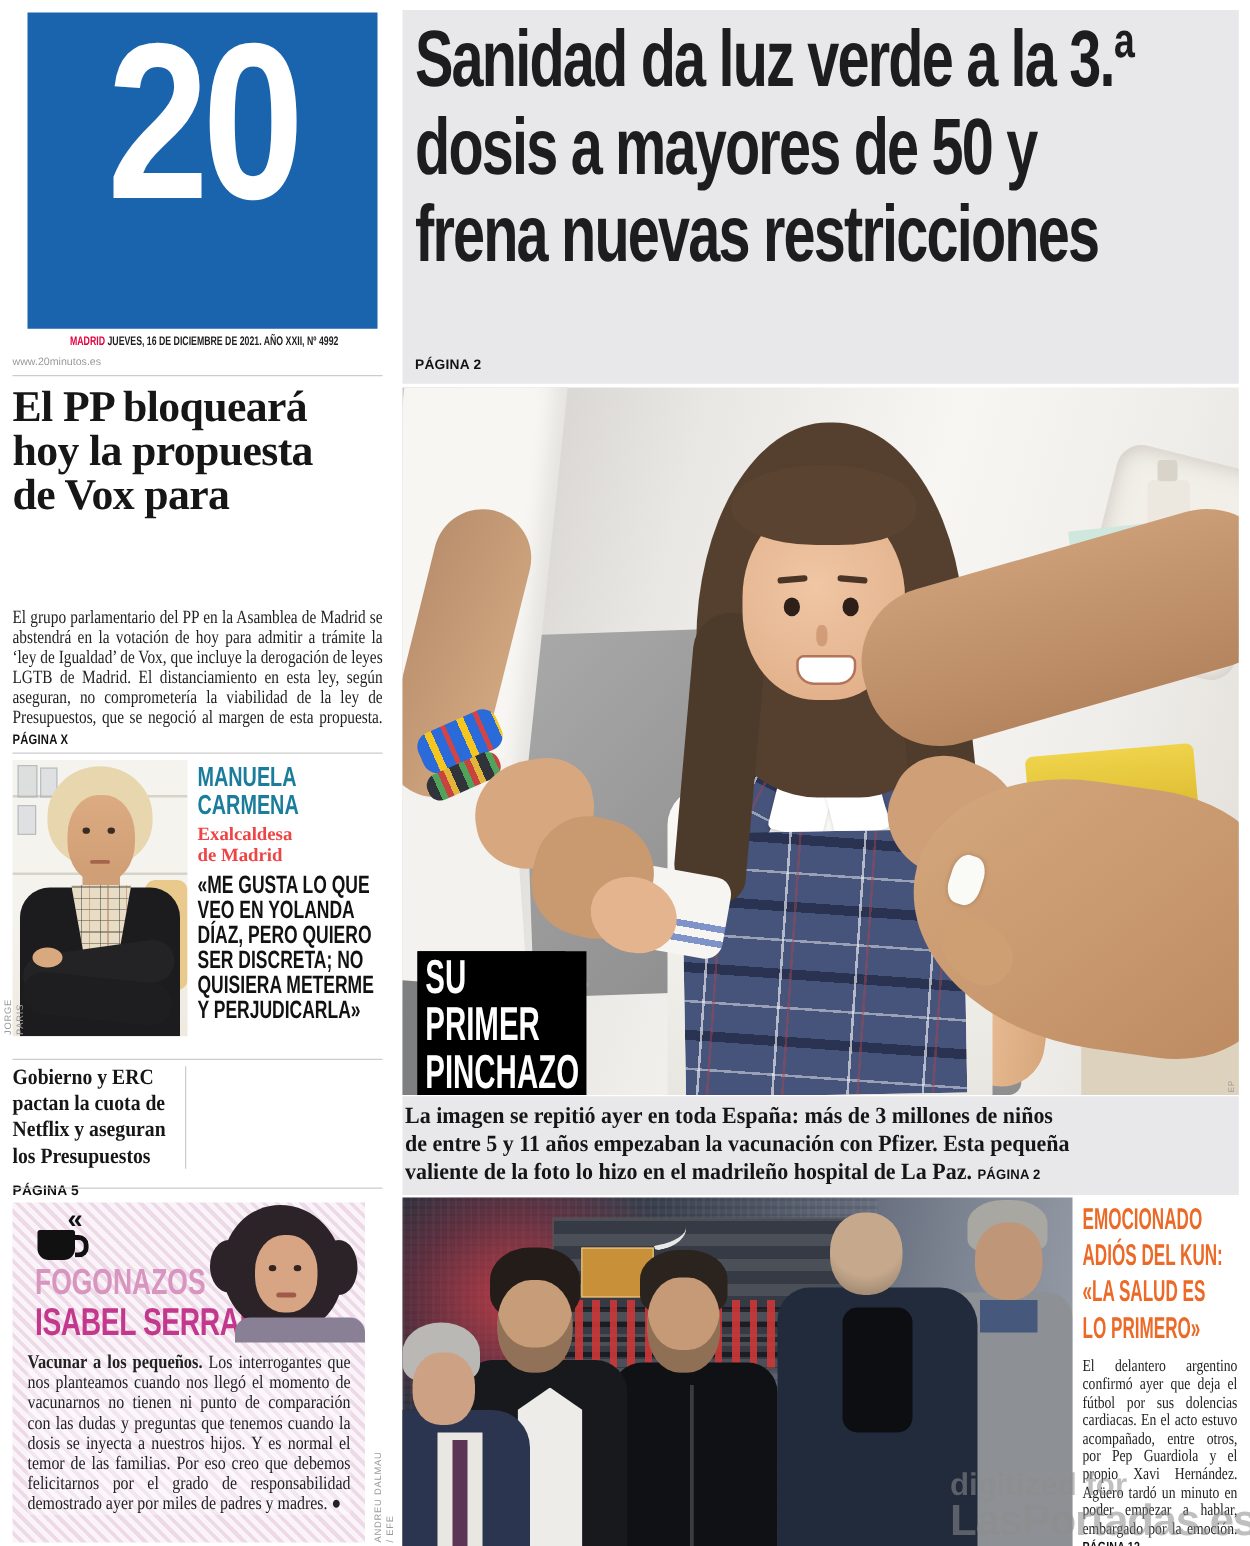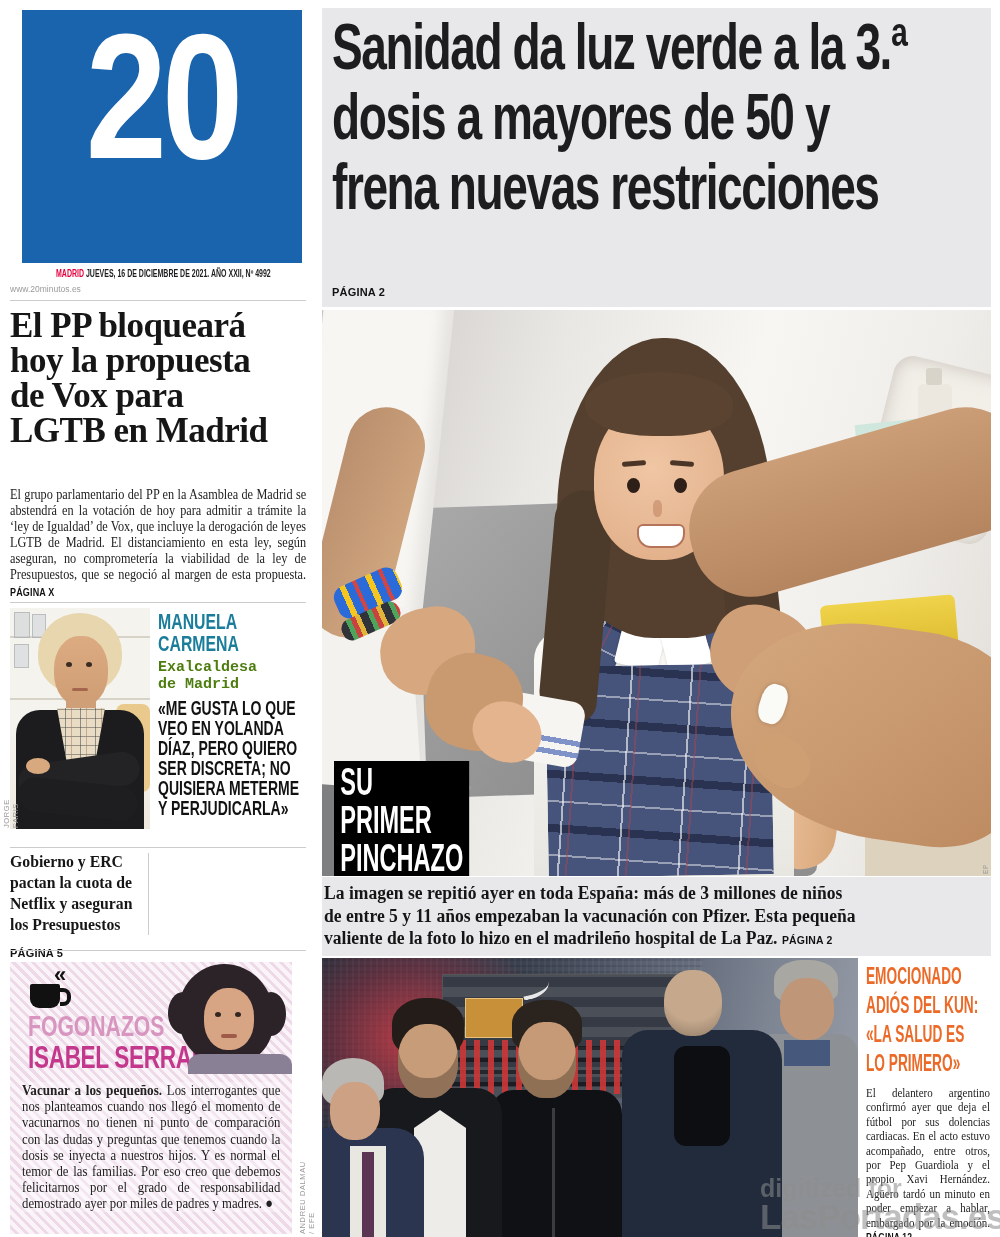--- a/index.html
+++ b/index.html
@@ -36,21 +36,21 @@
   .subhead .st{font-family:"Liberation Serif",serif;font-size:20px;color:#141414;}
   .lead-pref{position:absolute;left:10px;top:278px;}
 
   
   .pp-head{left:10px;top:308px;width:300px;font-family:"Liberation Serif",serif;font-weight:bold;
            font-size:35px;line-height:35px;letter-spacing:-.5px;color:#161616;}
   .bodyblock{font-family:"Liberation Serif",serif;color:#222;text-align:justify;transform-origin:0 0;}
   .pp-body{left:10px;top:486px;width:362px;transform:scaleX(.818);font-size:15px;line-height:16.1px;}
   .carmena-name{left:158px;top:611px;}
   .carmena-name .hl{height:22px;line-height:22px;font-weight:bold;font-size:22px;color:var(--teal);}
-  .carmena-role{left:158px;top:660px;font-family:Liberation Mono, monospace;font-weight:bold;font-size:15px;line-height:16.5px;color:#4d7c0f;}
+  .carmena-role{left:158px;top:660px;font-family:Liberation Serif, serif;font-weight:bold;font-size:15px;line-height:16.5px;color:#ef4444;}
   .carmena-quote{left:158px;top:698px;}
   .carmena-quote .hl{height:20px;line-height:20px;font-weight:bold;font-size:20px;color:#121212;}
   .brief1{left:10px;top:851px;} .brief2{left:158px;top:851px;}
   .brief .hl{height:21px;line-height:21px;font-family:"Liberation Serif",serif;font-weight:bold;font-size:17.5px;color:#161616;}
   .brief .pref{display:block;margin-top:12px;}
 
   
   .opinion{left:10px;top:962px;width:282px;height:272px;
            background:repeating-linear-gradient(45deg,#faf3f7 0 4px,#eed9e8 4px 7px);}
   .op-quotemark{position:absolute;left:44px;top:0px;font-size:22px;font-weight:bold;color:#111;}
@@ -285,21 +285,20 @@
       <div class="hl"><span class="nw sx95">La imagen se repitió ayer en toda España: más de 3 millones de niños</span></div>
       <div class="hl"><span class="nw sx95">de entre 5 y 11 años empezaban la vacunación con Pfizer. Esta pequeña</span></div>
       <div class="hl"><span class="nw sx95"><span>valiente de la foto lo hizo en el madrileño hospital de La Paz.</span> <span class="pref">PÁGINA 2</span></span></div>
     </div>
   </div>
 
   <div class="abs pp-head">
     <div>El PP bloqueará</div>
     <div>hoy la propuesta</div>
     <div>de Vox para</div>
-    <div>LGTB en Madrid</div>
   </div>
   <div class="abs bodyblock pp-body">
     <span>El grupo parlamentario del PP en la Asamblea de Madrid se abstendrá en la votación de hoy para admitir a trámite la ‘ley de Igualdad’ de Vox, que incluye la derogación de leyes LGTB de Madrid. El distanciamiento en esta ley, según aseguran, no comprometería la viabilidad de la ley de Presupuestos, que se negoció al margen de esta propuesta.</span>
     <span class="pref">PÁGINA X</span>
   </div>
   <div class="rule" style="left:10px;top:602px;width:296px;"></div>
 
   <div class="abs photo-carmena">
     <div class="shelf1"></div>
     <div class="shelf2"></div>

